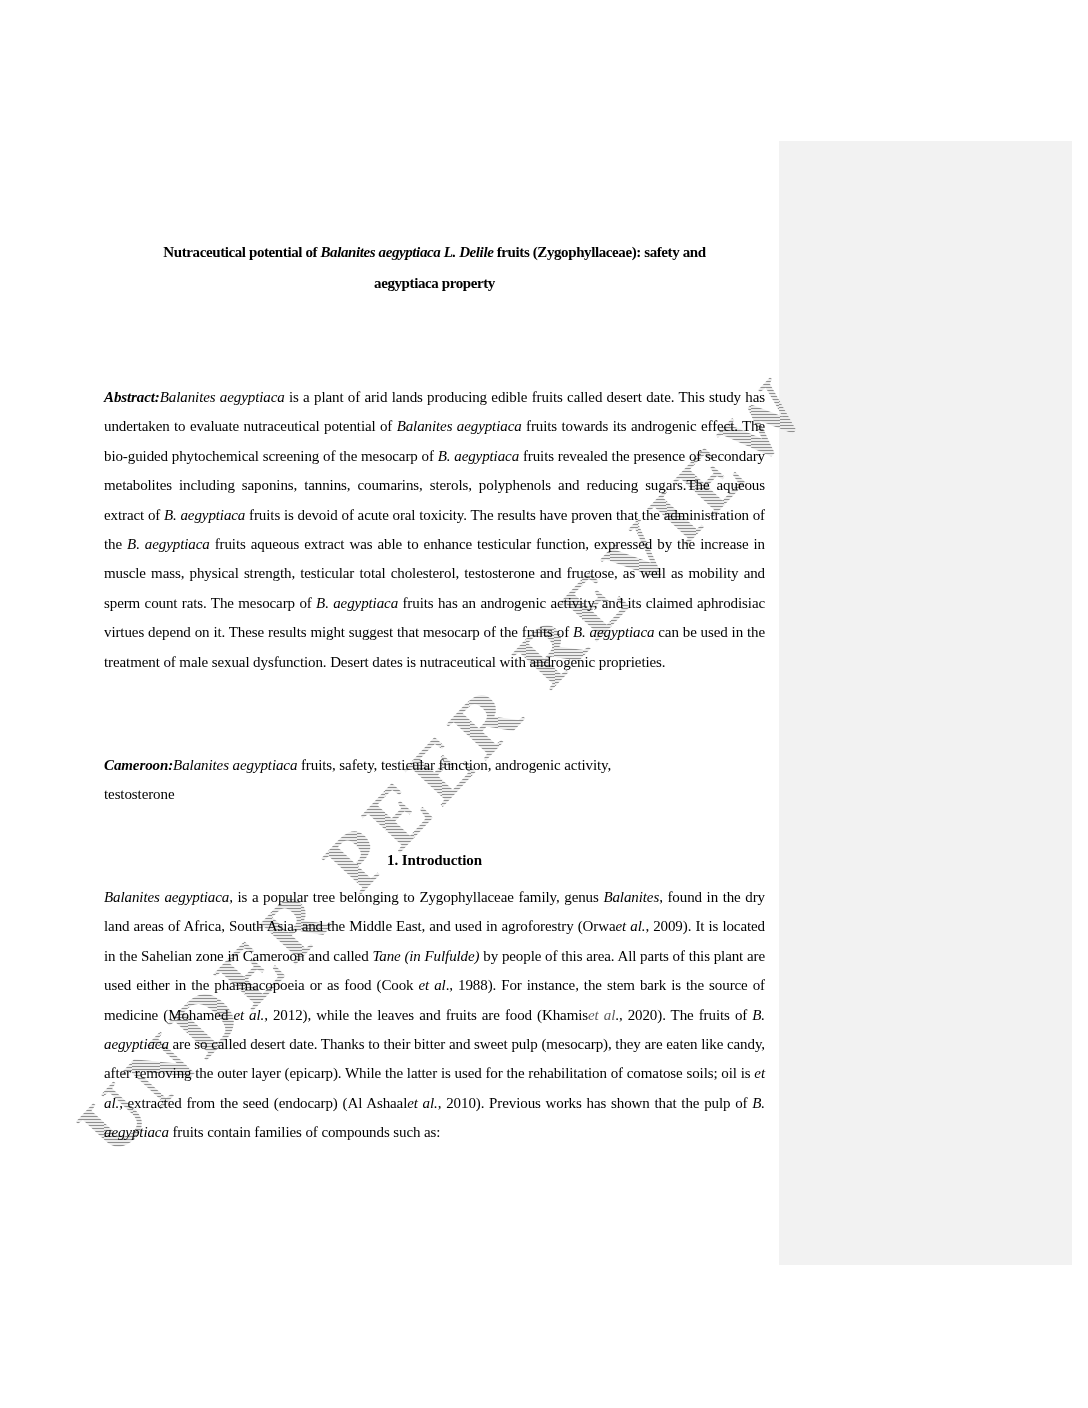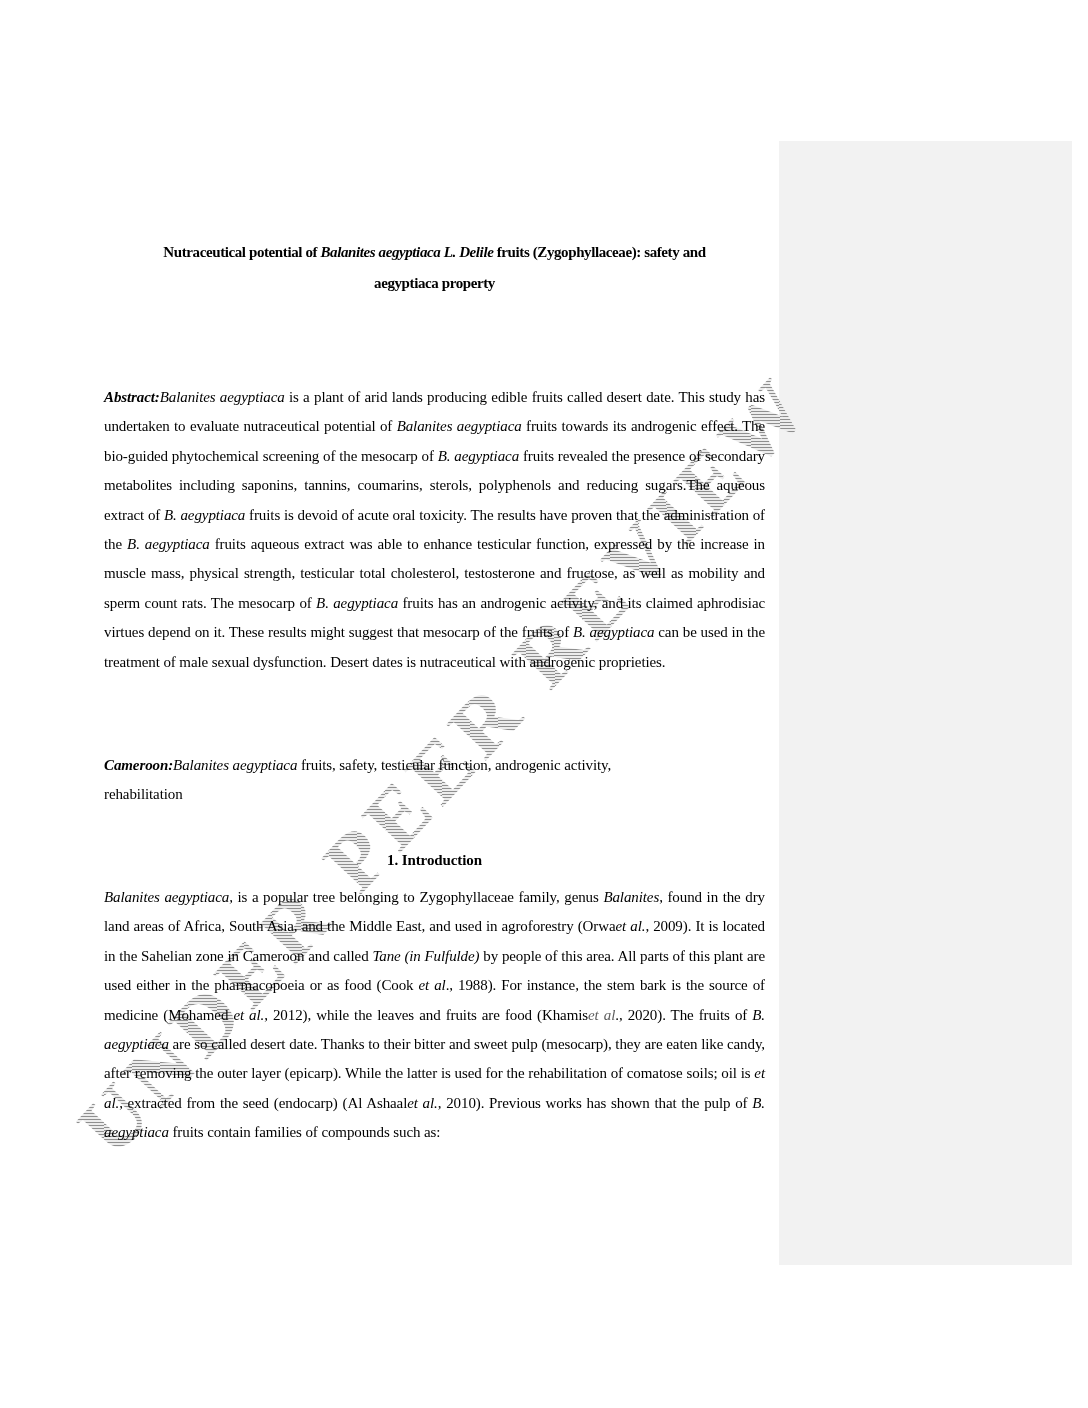--- a/index.html
+++ b/index.html
@@ -98,21 +98,21 @@
 
   <div class="textlayer">
 
     <div class="paper-title">
       <div class="tline"><span>Nutraceutical potential of </span><span class="run-i">Balanites aegyptiaca L. Delile</span><span> fruits (Zygophyllaceae): safety and</span></div>
       <div class="tline">aegyptiaca property</div>
     </div>
 
     <p class="para abstract-para"><span class="run-bi">Abstract:</span><span class="run-i">Balanites aegyptiaca</span><span> is a plant of arid lands producing edible fruits called desert date. This study has undertaken to evaluate nutraceutical potential of </span><span class="run-i">Balanites aegyptiaca</span><span> fruits towards its androgenic effect. The bio-guided phytochemical screening of the mesocarp of </span><span class="run-i">B. aegyptiaca</span><span> fruits revealed the presence of secondary metabolites including saponins, tannins, coumarins, sterols, polyphenols and reducing sugars.The aqueous extract of </span><span class="run-i">B. aegyptiaca</span><span> fruits is devoid of acute oral toxicity. The results have proven that the administration of the </span><span class="run-i">B. aegyptiaca</span><span> fruits aqueous extract was able to enhance testicular function, expressed by the increase in muscle mass, physical strength, testicular total cholesterol, testosterone and fructose, as well as mobility and sperm count rats. The mesocarp of </span><span class="run-i">B. aegyptiaca</span><span> fruits has an androgenic activity, and its claimed aphrodisiac virtues depend on it. These results might suggest that mesocarp of the fruits of </span><span class="run-i">B. aegyptiaca</span><span> can be used in the treatment of male sexual dysfunction. Desert dates is nutraceutical with androgenic proprieties.</span></p>
 
-    <p class="para keywords-para"><span class="run-bi">Cameroon:</span><span class="run-i">Balanites aegyptiaca</span><span> fruits, safety, testicular function, androgenic activity,</span><br><span>rehabilitation</span></p>
+    <p class="para keywords-para"><span class="run-bi">Cameroon:</span><span class="run-i">Balanites aegyptiaca</span><span> fruits, safety, testicular function, androgenic activity,</span><br><span>testosterone</span></p>
 
     <p class="para intro-heading">1. Introduction</p>
 
     <p class="para intro-para"><span class="run-i">Balanites aegyptiaca,</span><span> is a popular tree belonging to Zygophyllaceae family, genus </span><span class="run-i">Balanites</span><span>, found in the dry land areas of Africa, South Asia, and the Middle East, and used in agroforestry (Orwa</span><span class="run-i">et al.</span><span>, 2009). It is located in the Sahelian zone in Cameroon and called </span><span class="run-i">Tane (in Fulfulde)</span><span> by people of this area.  All parts of this plant are used either in the pharmacopoeia or as food (Cook </span><span class="run-i">et al</span><span>., 1988). For instance, the stem bark is the source of medicine (Mohamed </span><span class="run-i">et al.</span><span class="run-g">, 2012), while the leaves and fruits are food (Khamis</span><span class="run-gi">et al</span><span class="run-g">., 2020)</span><span>. The fruits of </span><span class="run-i">B. aegyptiaca</span><span> are so called desert date. Thanks to their bitter and sweet pulp (mesocarp), they are eaten like candy, after removing the outer layer (epicarp). While the latter is used for the rehabilitation of comatose soils; oil is </span><span class="run-i">et al.</span><span>, extracted from the seed (endocarp) (Al Ashaal</span><span class="run-i">et al.</span><span>, 2010). Previous works has shown that the pulp of </span><span class="run-i">B. aegyptiaca</span><span> fruits contain families of compounds such as:</span></p>
 
   </div>
 
 </div>
 
 </body></html>

